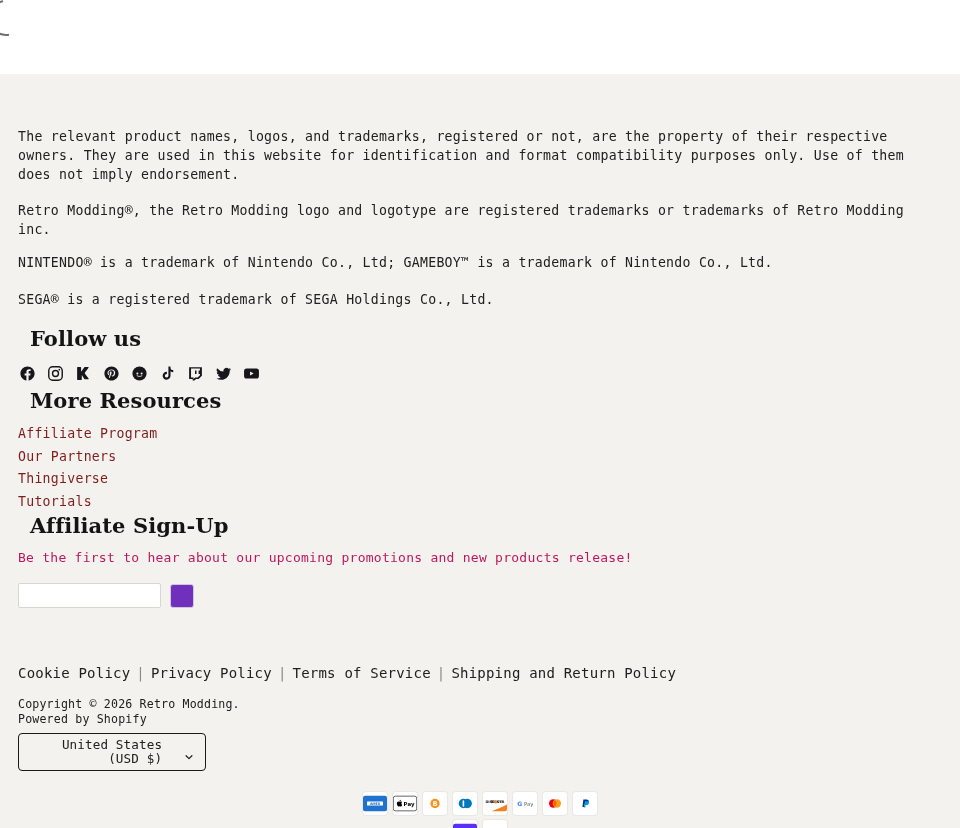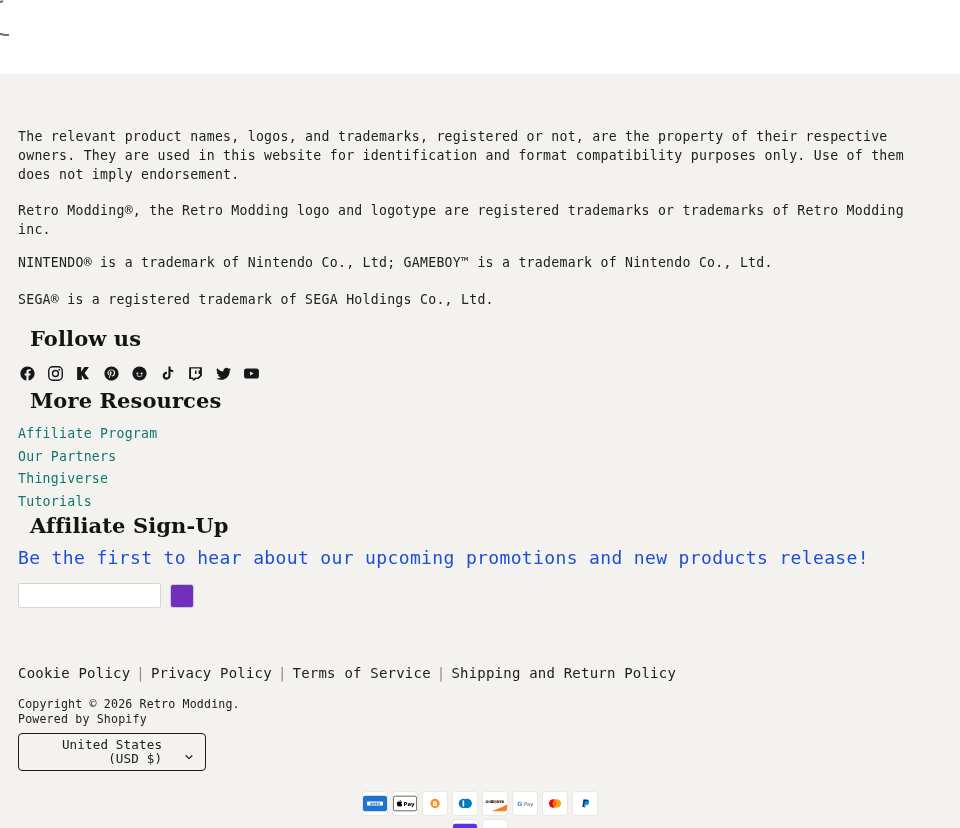--- a/index.html
+++ b/index.html
@@ -79,32 +79,32 @@
   .social-link svg { display: block; }
 
   
   .resources-head { margin-top: 24px; }
   .res-list { margin: 0; padding: 0; list-style: none; }
   .res-list li { margin: 0; }
   .res-link {
     display: block;
     font-size: 13.2px;
     line-height: 22.6px;
-    color: #0f766e;
+    color: #7f1d1d;
     text-decoration: none;
     letter-spacing: 0.02em;
     cursor: pointer;
   }
 
   
   .news-head { margin-top: 27px; }
   .news-sub {
-    font-size: 18px;
+    font-size: 13px;
     line-height: 19px;
-    color: #1d4ed8;
+    color: #be185d;
     letter-spacing: 0.02em;
     margin: 0 0 16px 0;
   }
   .news-form {
     display: flex;
     align-items: center;
     gap: 9px;
   }
   .news-input {
     width: 143px;

